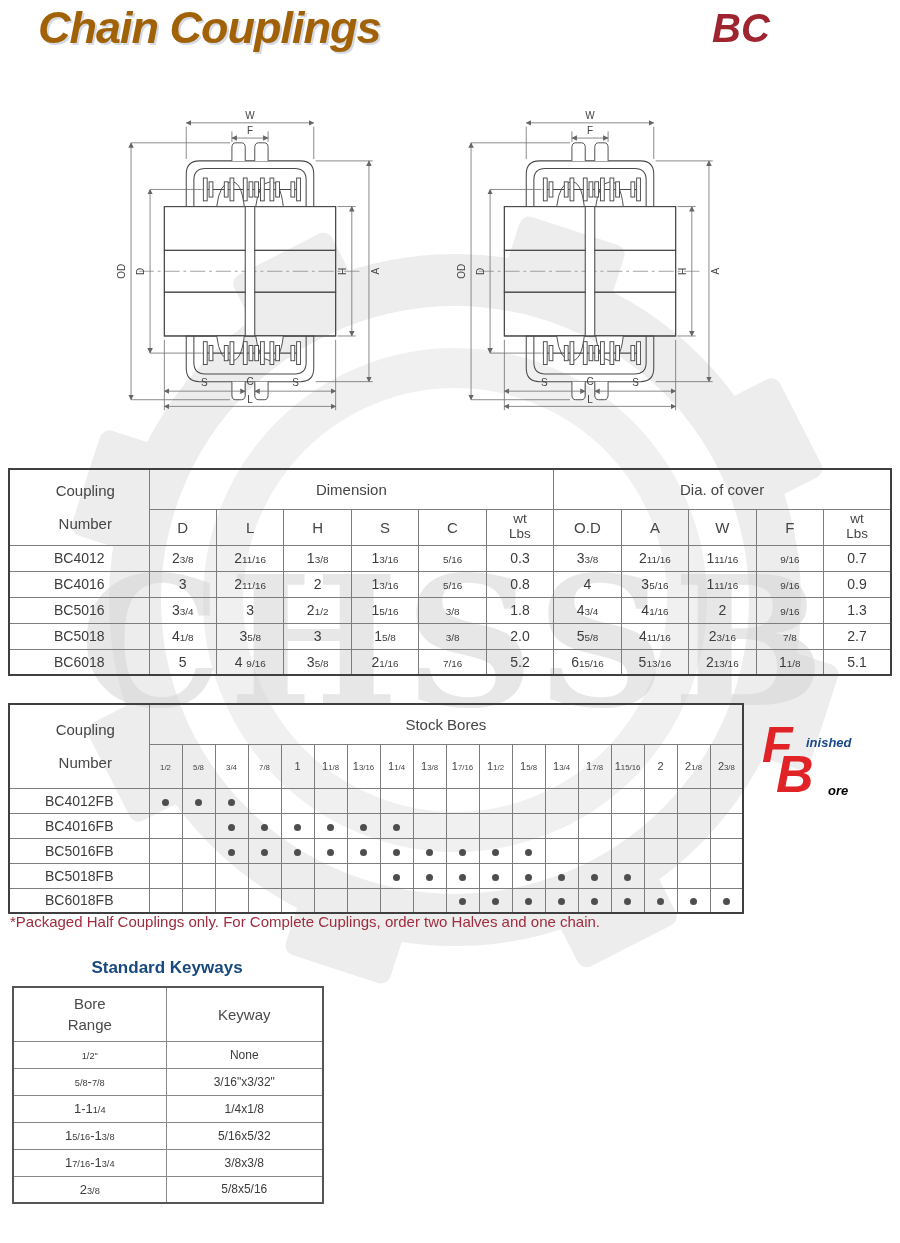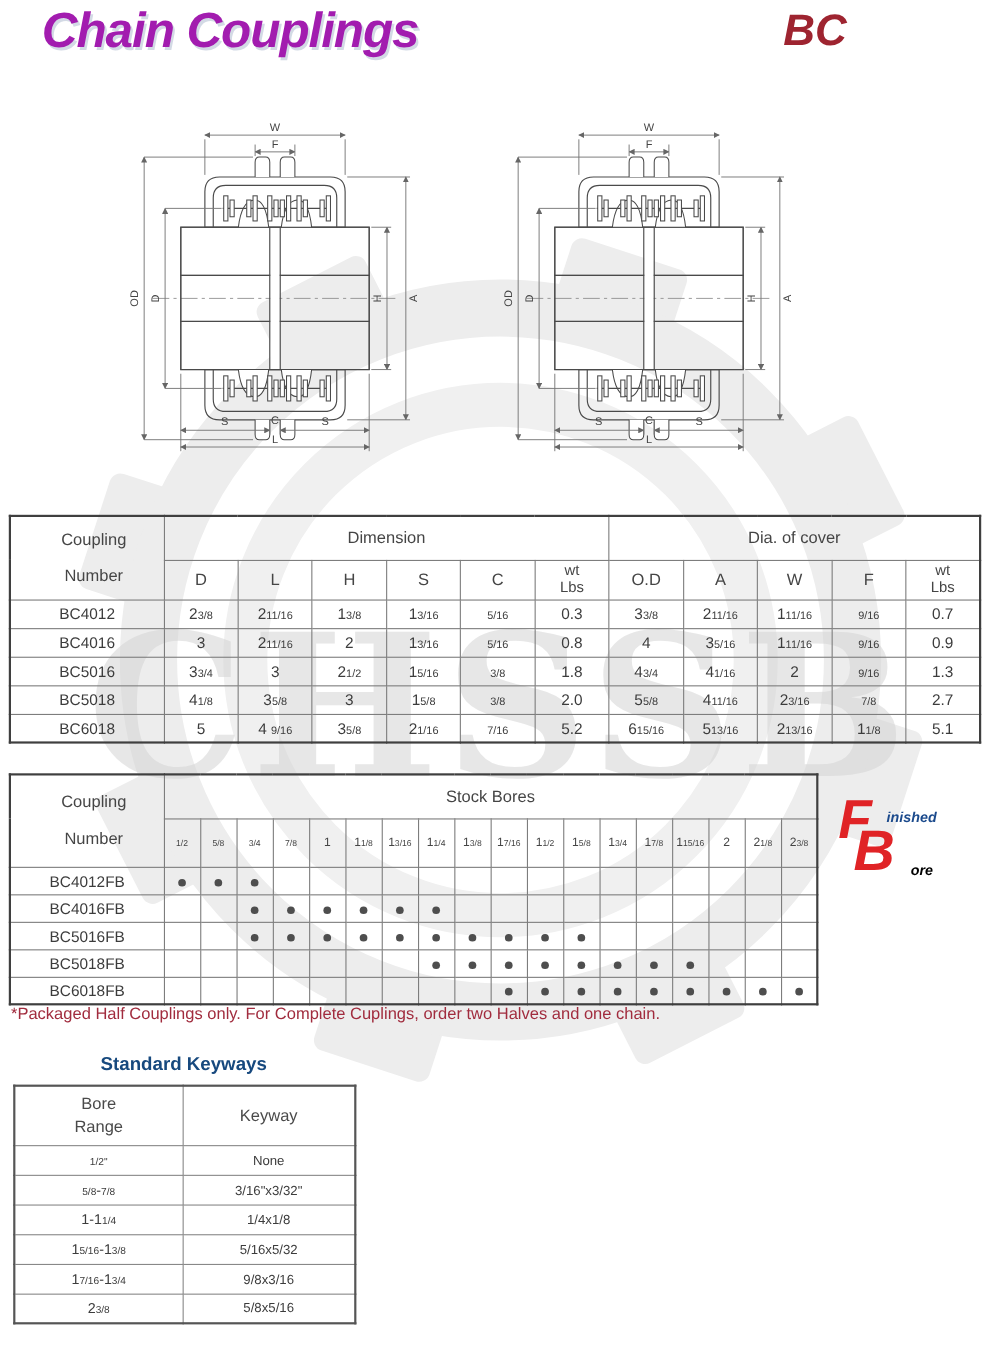--- a/index.html
+++ b/index.html
@@ -3,21 +3,21 @@
 <meta charset="utf-8">
 <style>
   html,body{margin:0;padding:0;background:#fff;}
   .page{position:relative;width:900px;height:1243px;background:#fff;overflow:hidden;
         font-family:"Liberation Sans",sans-serif;color:#3c3c3c;}
   .wm{position:absolute;left:0;top:120px;z-index:0;}
   .content{position:absolute;left:0;top:0;width:100%;height:100%;z-index:1;}
 
   
   .title{position:absolute;left:38px;top:2px;margin:0;font-size:45px;font-style:italic;
-         font-weight:bold;color:#a21caf;letter-spacing:-1px;
+         font-weight:bold;color:#a16207;letter-spacing:-1px;
          text-shadow:2px 2px 0 rgba(130,150,180,.35);}
   .code{position:absolute;left:712px;top:6px;font-size:40px;font-style:italic;
         font-weight:bold;color:#9e2430;}
 
   
   .diagram{position:absolute;top:100px;width:276px;height:314px;}
   #dgm-left{left:112px;} #dgm-right{left:452px;}
   .pt{stroke:#4a4a4a;stroke-width:1.1;fill:none;}
   .pl{stroke:#4a4a4a;stroke-width:1;fill:#fff;}
   .cl{stroke:#888;stroke-width:.8;stroke-dasharray:16 4 3 4;}
@@ -576,21 +576,21 @@
           <tr>
             <td class="bore">1-1<span class="fr">1/4</span></td>
             <td class="key">1/4x1/8</td>
           </tr>
           <tr>
             <td class="bore">1<span class="fr">5/16</span>-1<span class="fr">3/8</span></td>
             <td class="key">5/16x5/32</td>
           </tr>
           <tr>
             <td class="bore">1<span class="fr">7/16</span>-1<span class="fr">3/4</span></td>
-            <td class="key">9/8x3/16</td>
+            <td class="key">3/8x3/8</td>
           </tr>
           <tr>
             <td class="bore">2<span class="fr">3/8</span></td>
             <td class="key">5/8x5/16</td>
           </tr>
         </tbody>
     </table>
 
 
   </div>

